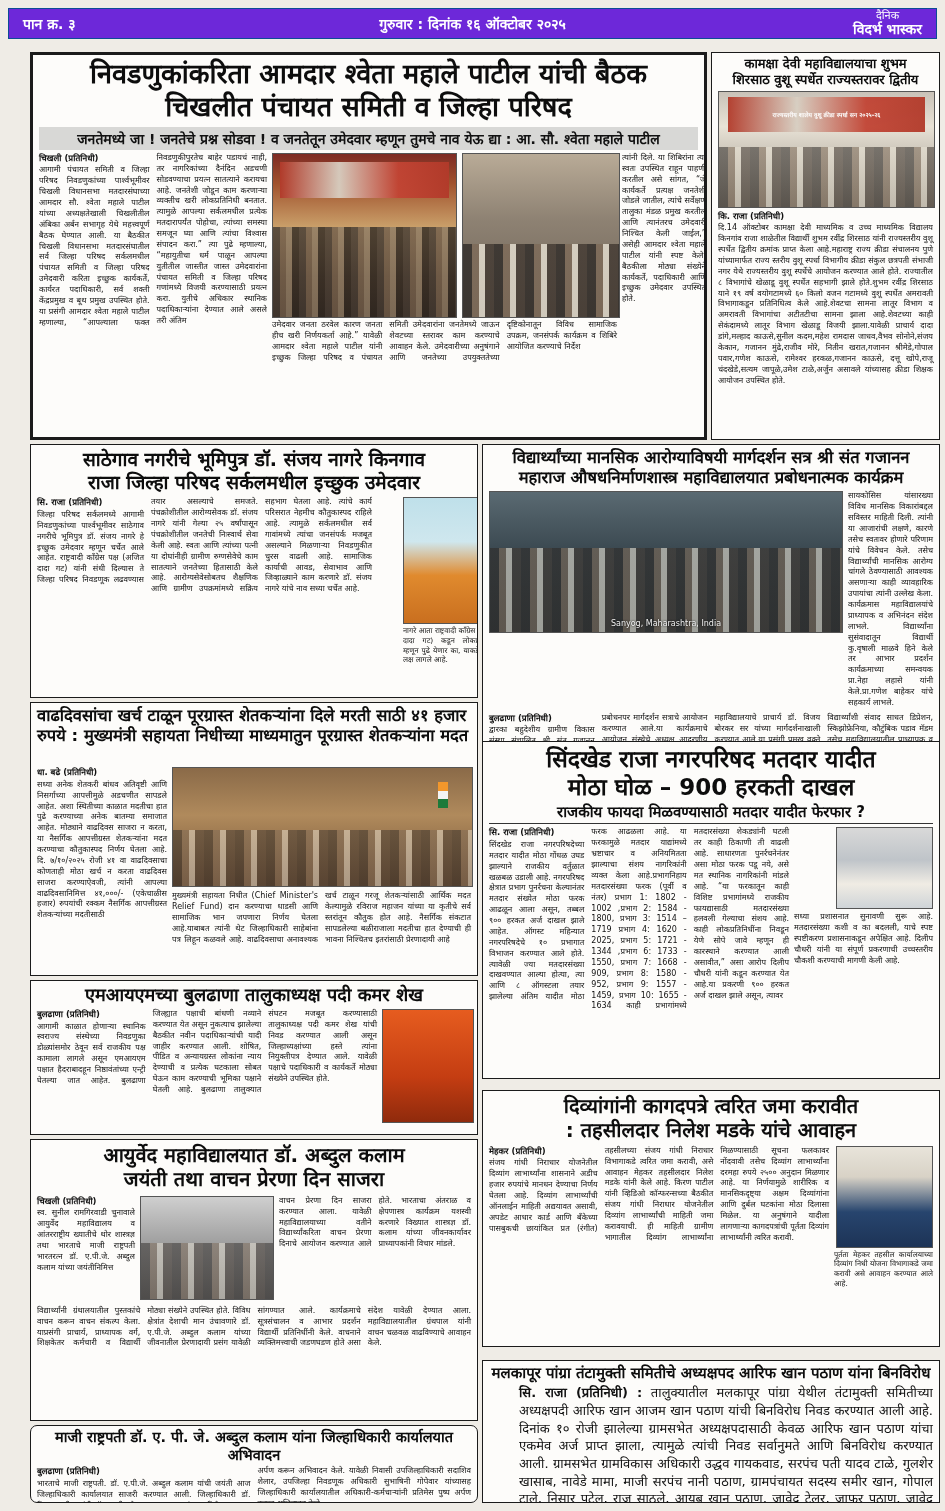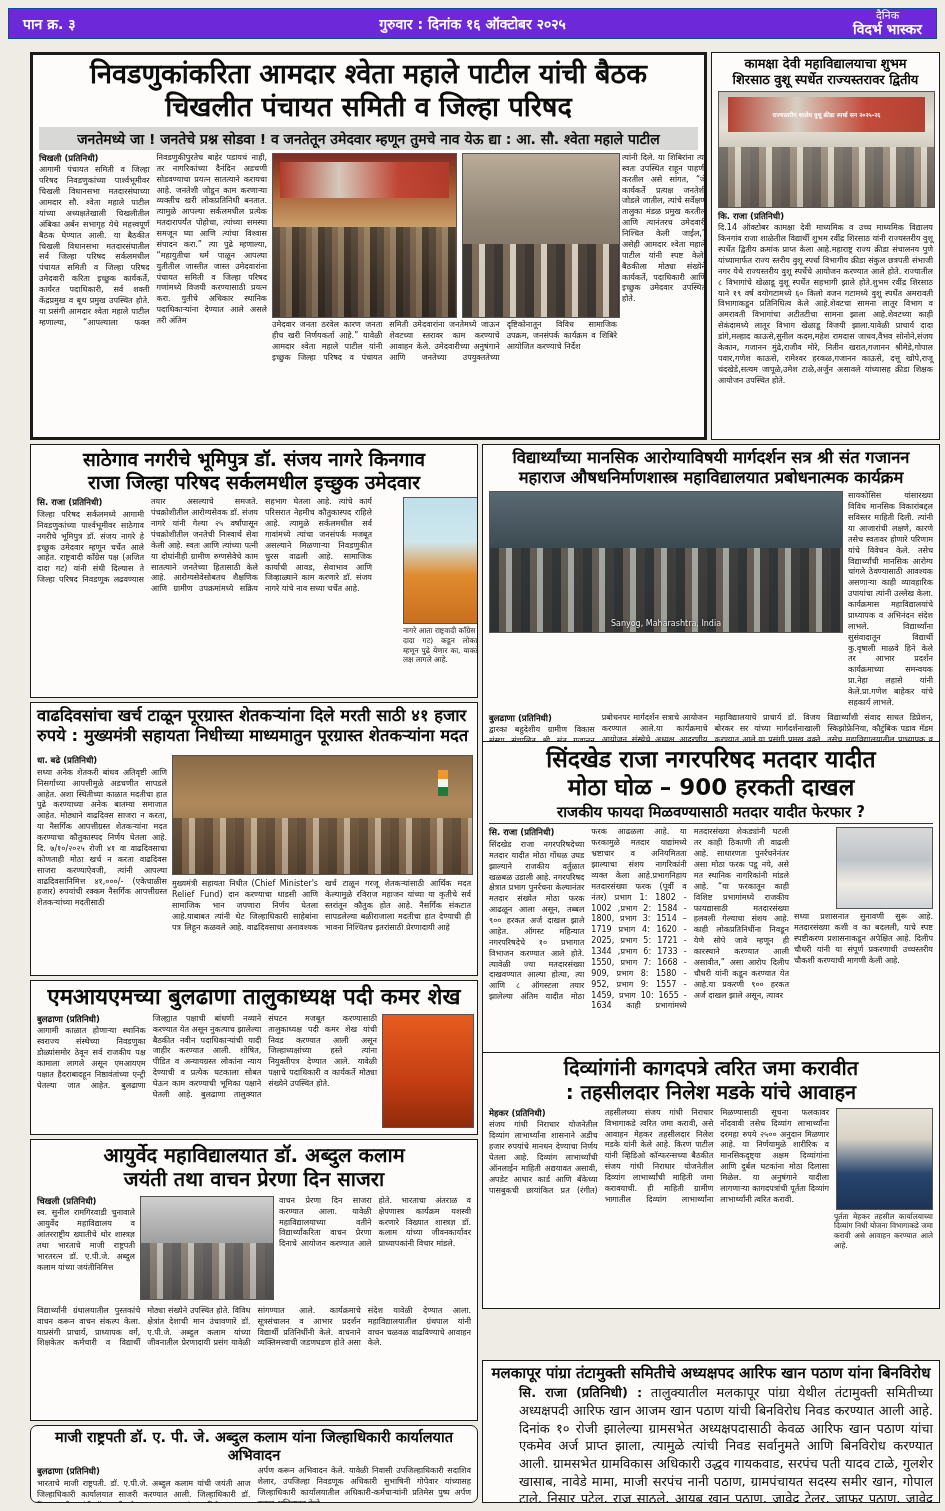--- a/index.html
+++ b/index.html
@@ -138,21 +138,21 @@
     <span class="byline">बुलढाणा (प्रतिनिधी)</span>
     <span>द्वारका बहुदेशीय ग्रामीण विकास संस्था संचालित श्री संत गजानन महाराज औषधनिर्माणशास्त्र महाविद्यालय, बुलढाणा येथे विद्यार्थ्यांच्या मानसिक आरोग्याविषयी प्रबोधनपर मार्गदर्शन सत्राचे आयोजन करण्यात आले.या कार्यक्रमाचे आयोजन संस्थेचे अध्यक्ष आदरणीय माजी आमदार श्री धृपतरावजी सावळे साहेब, संस्थेच्या सहसचिव सौ. कीर्तीताई पन्हाड मॅडम तसेच महाविद्यालयाचे प्राचार्य डॉ. विजय बोरकर सर यांच्या मार्गदर्शनाखाली करण्यात आले.या प्रसंगी प्रमुख वक्ते म्हणून बुलढाणा सरकारी दवाखाना येथील नियुक्त मानसोपचारतज्ञ डॉ.कुणाल शेवाळे यांनी उपस्थित विद्यार्थ्यांशी संवाद साधत डिप्रेशन, स्किझोफ्रेनिया, कौटुंबिक पडाव मॅडम तसेच महाविद्यालयातील प्राध्यापक व विद्यार्थी मोठ्या संख्येने उपस्थित होते. कार्यक्रमाचे सूत्रसंचालन विद्यार्थिनी कु.वृषाली माळवे हिने केले.</span>
   </div>
 </div>
 
 <div class="abs box" style="left:30px;top:702px;width:448px;height:274px;">
   <div class="hl" style="font-size:16.5px;text-align:left;">
     <div>वाढदिवसांचा खर्च टाळून पूरग्रास्त शेतकऱ्यांना दिले मरती साठी ४१ हजार</div>
     <div>रुपये : मुख्यमंत्री सहायता निधीच्या माध्यमातुन पूरग्रास्त शेतकऱ्यांना मदत</div>
   </div>
-  <div class="row" style="margin-top:9px;height:212px;">
+  <div class="row" style="margin-top:21px;height:212px;">
     <div class="body" style="width:130px;flex:none;">
       <span class="byline">धा. बढे (प्रतिनिधी)</span>
       <span>सध्या अनेक शेतकरी बांधव अतिवृष्टी आणि निसर्गाच्या आपत्तीमुळे अडचणीत सापडले आहेत. अशा स्थितीच्या काळात मदतीचा हात पुढे करण्याच्या अनेक बातम्या समाजात आहेत. मोठ्याने वाढदिवस साजरा न करता, या नैसर्गिक आपत्तीग्रस्त शेतकऱ्यांना मदत करण्याचा कौतुकास्पद निर्णय घेतला आहे. दि. ७/१०/२०२५ रोजी ४१ वा वाढदिवसाचा कोणताही मोठा खर्च न करता वाढदिवस साजरा करण्याऐवजी, त्यांनी आपल्या वाढदिवसानिमित्त ४१,०००/- (एकेचाळीस हजार) रुपयांची रक्कम नैसर्गिक आपत्तीग्रस्त शेतकऱ्यांच्या मदतीसाठी</span>
     </div>
     <div style="flex:1;display:flex;flex-direction:column;gap:4px;">
       <div class="photo ph-bday" style="width:100%;height:118px;">
         <div class="flag"></div>
         <div class="heads" style="height:48%;opacity:.5;"></div>
       </div>
       <div class="body cols2" style="flex:1;">मुख्यमंत्री सहायता निधीत (Chief Minister's Relief Fund) दान करण्याचा धाडसी आणि सामाजिक भान जपणारा निर्णय घेतला आहे.याबाबत त्यांनी थेट जिल्हाधिकारी साहेबांना पत्र लिहून कळवले आहे. वाढदिवसाचा अनावश्यक खर्च टाळून गरजू शेतकऱ्यांसाठी आर्थिक मदत केल्यामुळे रविराज महाजन यांच्या या कृतीचे सर्व स्तरांतून कौतुक होत आहे. नैसर्गिक संकटात सापडलेल्या बळीराजाला मदतीचा हात देण्याची ही भावना निश्चितच इतरांसाठी प्रेरणादायी आहे</div>
@@ -172,31 +172,31 @@
       <span>सिंदखेड राजा नगरपरिषदेच्या मतदार यादीत मोठा गोंधळ उघड झाल्याने राजकीय वर्तुळात खळबळ उडाली आहे. नगरपरिषद क्षेत्रात प्रभाग पुनर्रचना केल्यानंतर मतदार संख्येत मोठा फरक आढळून आला असून, तब्बल ९०० हरकत अर्ज दाखल झाले आहेत. ऑगस्ट महिन्यात नगरपरिषदेचे १० प्रभागात विभाजन करण्यात आले होते. त्यावेळी ज्या मतदारसंख्या दाखवण्यात आल्या होत्या, त्या आणि ८ ऑगस्टला तयार झालेल्या अंतिम यादीत मोठा फरक आढळला आहे. या फरकामुळे मतदार याद्यांमध्ये भ्रष्टाचार व अनियमितता झाल्याचा संशय नागरिकांनी व्यक्त केला आहे.प्रभागनिहाय मतदारसंख्या फरक (पूर्वी व नंतर) प्रभाग 1: 1802 - 1002 ,प्रभाग 2: 1584 - 1800, प्रभाग 3: 1514 – 1719 प्रभाग 4: 1620 - 2025, प्रभाग 5: 1721 - 1344 ,प्रभाग 6: 1733 - 1550, प्रभाग 7: 1668 - 909, प्रभाग 8: 1580 - 952, प्रभाग 9: 1557 - 1459, प्रभाग 10: 1655 - 1634 काही प्रभागांमध्ये मतदारसंख्या शेकड्यांनी घटली तर काही ठिकाणी ती वाढली आहे. साधारणतः पुनर्रचनेनंतर असा मोठा फरक पडू नये, असे मत स्थानिक नागरिकांनी मांडले आहे. “या फरकातून काही विशिष्ट प्रभागांमध्ये राजकीय फायद्यासाठी मतदारसंख्या हलवली गेल्याचा संशय आहे. काही लोकप्रतिनिधींना निवडून येणे सोपे जावे म्हणून ही कारस्थाने करण्यात आली असावीत,” असा आरोप दिलीप चौधरी यांनी कडून करण्यात येत आहे.या प्रकरणी ९०० हरकत अर्ज दाखल झाले असून, त्यावर</span>
     </div>
     <div style="flex:1;">
       <div class="photo ph-sind" style="width:95px;height:80px;margin-left:auto;"></div>
       <div class="body" style="margin-top:3px;">सध्या प्रशासनात सुनावणी सुरू आहे. मतदारसंख्या कशी व का बदलली, याचे स्पष्ट स्पष्टीकरण प्रशासनाकडून अपेक्षित आहे. दिलीप चौधरी यांनी या संपूर्ण प्रकरणाची उच्चस्तरीय चौकशी करण्याची मागणी केली आहे.</div>
     </div>
   </div>
 </div>
 
 <div class="abs box" style="left:30px;top:980px;width:448px;height:155px;">
-  <div class="hl" style="font-size:22px;">एमआयएमच्या बुलढाणा तालुकाध्यक्ष पदी कमर शेख</div>
+  <div class="hl" style="font-size:18px;">एमआयएमच्या बुलढाणा तालुकाध्यक्ष पदी कमर शेख</div>
   <div class="row" style="margin-top:3px;height:118px;">
     <div class="body cols3" style="width:340px;flex:none;">
       <span class="byline">बुलढाणा (प्रतिनिधी)</span>
       <span>आगामी काळात होणाऱ्या स्थानिक स्वराज्य संस्थेच्या निवडणुका डोळ्यांसमोर ठेवून सर्व राजकीय पक्ष कामाला लागले असून एमआयएम पक्षात हैदराबादहून निष्ठावंतांच्या एन्ट्री घेतल्या जात आहेत. बुलढाणा जिल्ह्यात पक्षाची बांधणी नव्याने करण्यात येत असून नुकत्याच झालेल्या बैठकीत नवीन पदाधिकाऱ्यांची यादी जाहीर करण्यात आली. शोषित, पीडित व अन्यायग्रस्त लोकांना न्याय देण्याची व प्रत्येक घटकाला सोबत घेऊन काम करण्याची भूमिका पक्षाने घेतली आहे. बुलढाणा तालुक्यात संघटन मजबूत करण्यासाठी तालुकाध्यक्ष पदी कमर शेख यांची निवड करण्यात आली असून जिल्हाध्यक्षांच्या हस्ते त्यांना नियुक्तीपत्र देण्यात आले. यावेळी पक्षाचे पदाधिकारी व कार्यकर्ते मोठ्या संख्येने उपस्थित होते.</span>
     </div>
     <div class="photo ph-mim" style="width:90px;height:112px;"></div>
   </div>
 </div>
 
-<div class="abs box" style="left:482px;top:1052px;width:458px;height:257px;">
+<div class="abs box" style="left:482px;top:1090px;width:458px;height:257px;">
   <div class="hl" style="font-size:20px;">
     <div>दिव्यांगांनी कागदपत्रे त्वरित जमा करावीत</div>
     <div>: तहसीलदार निलेश मडके यांचे आवाहन</div>
   </div>
   <div class="row" style="margin-top:3px;height:195px;">
     <div class="body cols3" style="width:340px;flex:none;">
       <span class="byline">मेहकर (प्रतिनिधी)</span>
       <span>संजय गांधी निराधार योजनेतील दिव्यांग लाभार्थ्यांना शासनाने अडीच हजार रुपयांचे मानधन देण्याचा निर्णय घेतला आहे. दिव्यांग लाभार्थ्यांची ऑनलाईन माहिती अद्ययावत असावी, अपडेट आधार कार्ड आणि बँकेच्या पासबुकची छायांकित प्रत (रंगीत) तहसीलच्या संजय गांधी निराधार विभागाकडे त्वरित जमा करावी, असे आवाहन मेहकर तहसीलदार निलेश मडके यांनी केले आहे. किरण पाटील यांनी व्हिडिओ कॉन्फरन्सच्या बैठकीत संजय गांधी निराधार योजनेतील दिव्यांग लाभार्थ्यांची माहिती जमा करावयाची. ही माहिती ग्रामीण भागातील दिव्यांग लाभार्थ्यांना मिळण्यासाठी सूचना फलकावर नोंदवावी तसेच दिव्यांग लाभार्थ्यांना दरमहा रुपये २५०० अनुदान मिळणार आहे. या निर्णयामुळे शारीरिक व मानसिकदृष्ट्या अक्षम दिव्यांगांना आणि दुर्बल घटकांना मोठा दिलासा मिळेल. या अनुषंगाने यादीला लागणाऱ्या कागदपत्रांची पूर्तता दिव्यांग लाभार्थ्यांनी त्वरित करावी.</span>
     </div>
     <div style="flex:1;">

